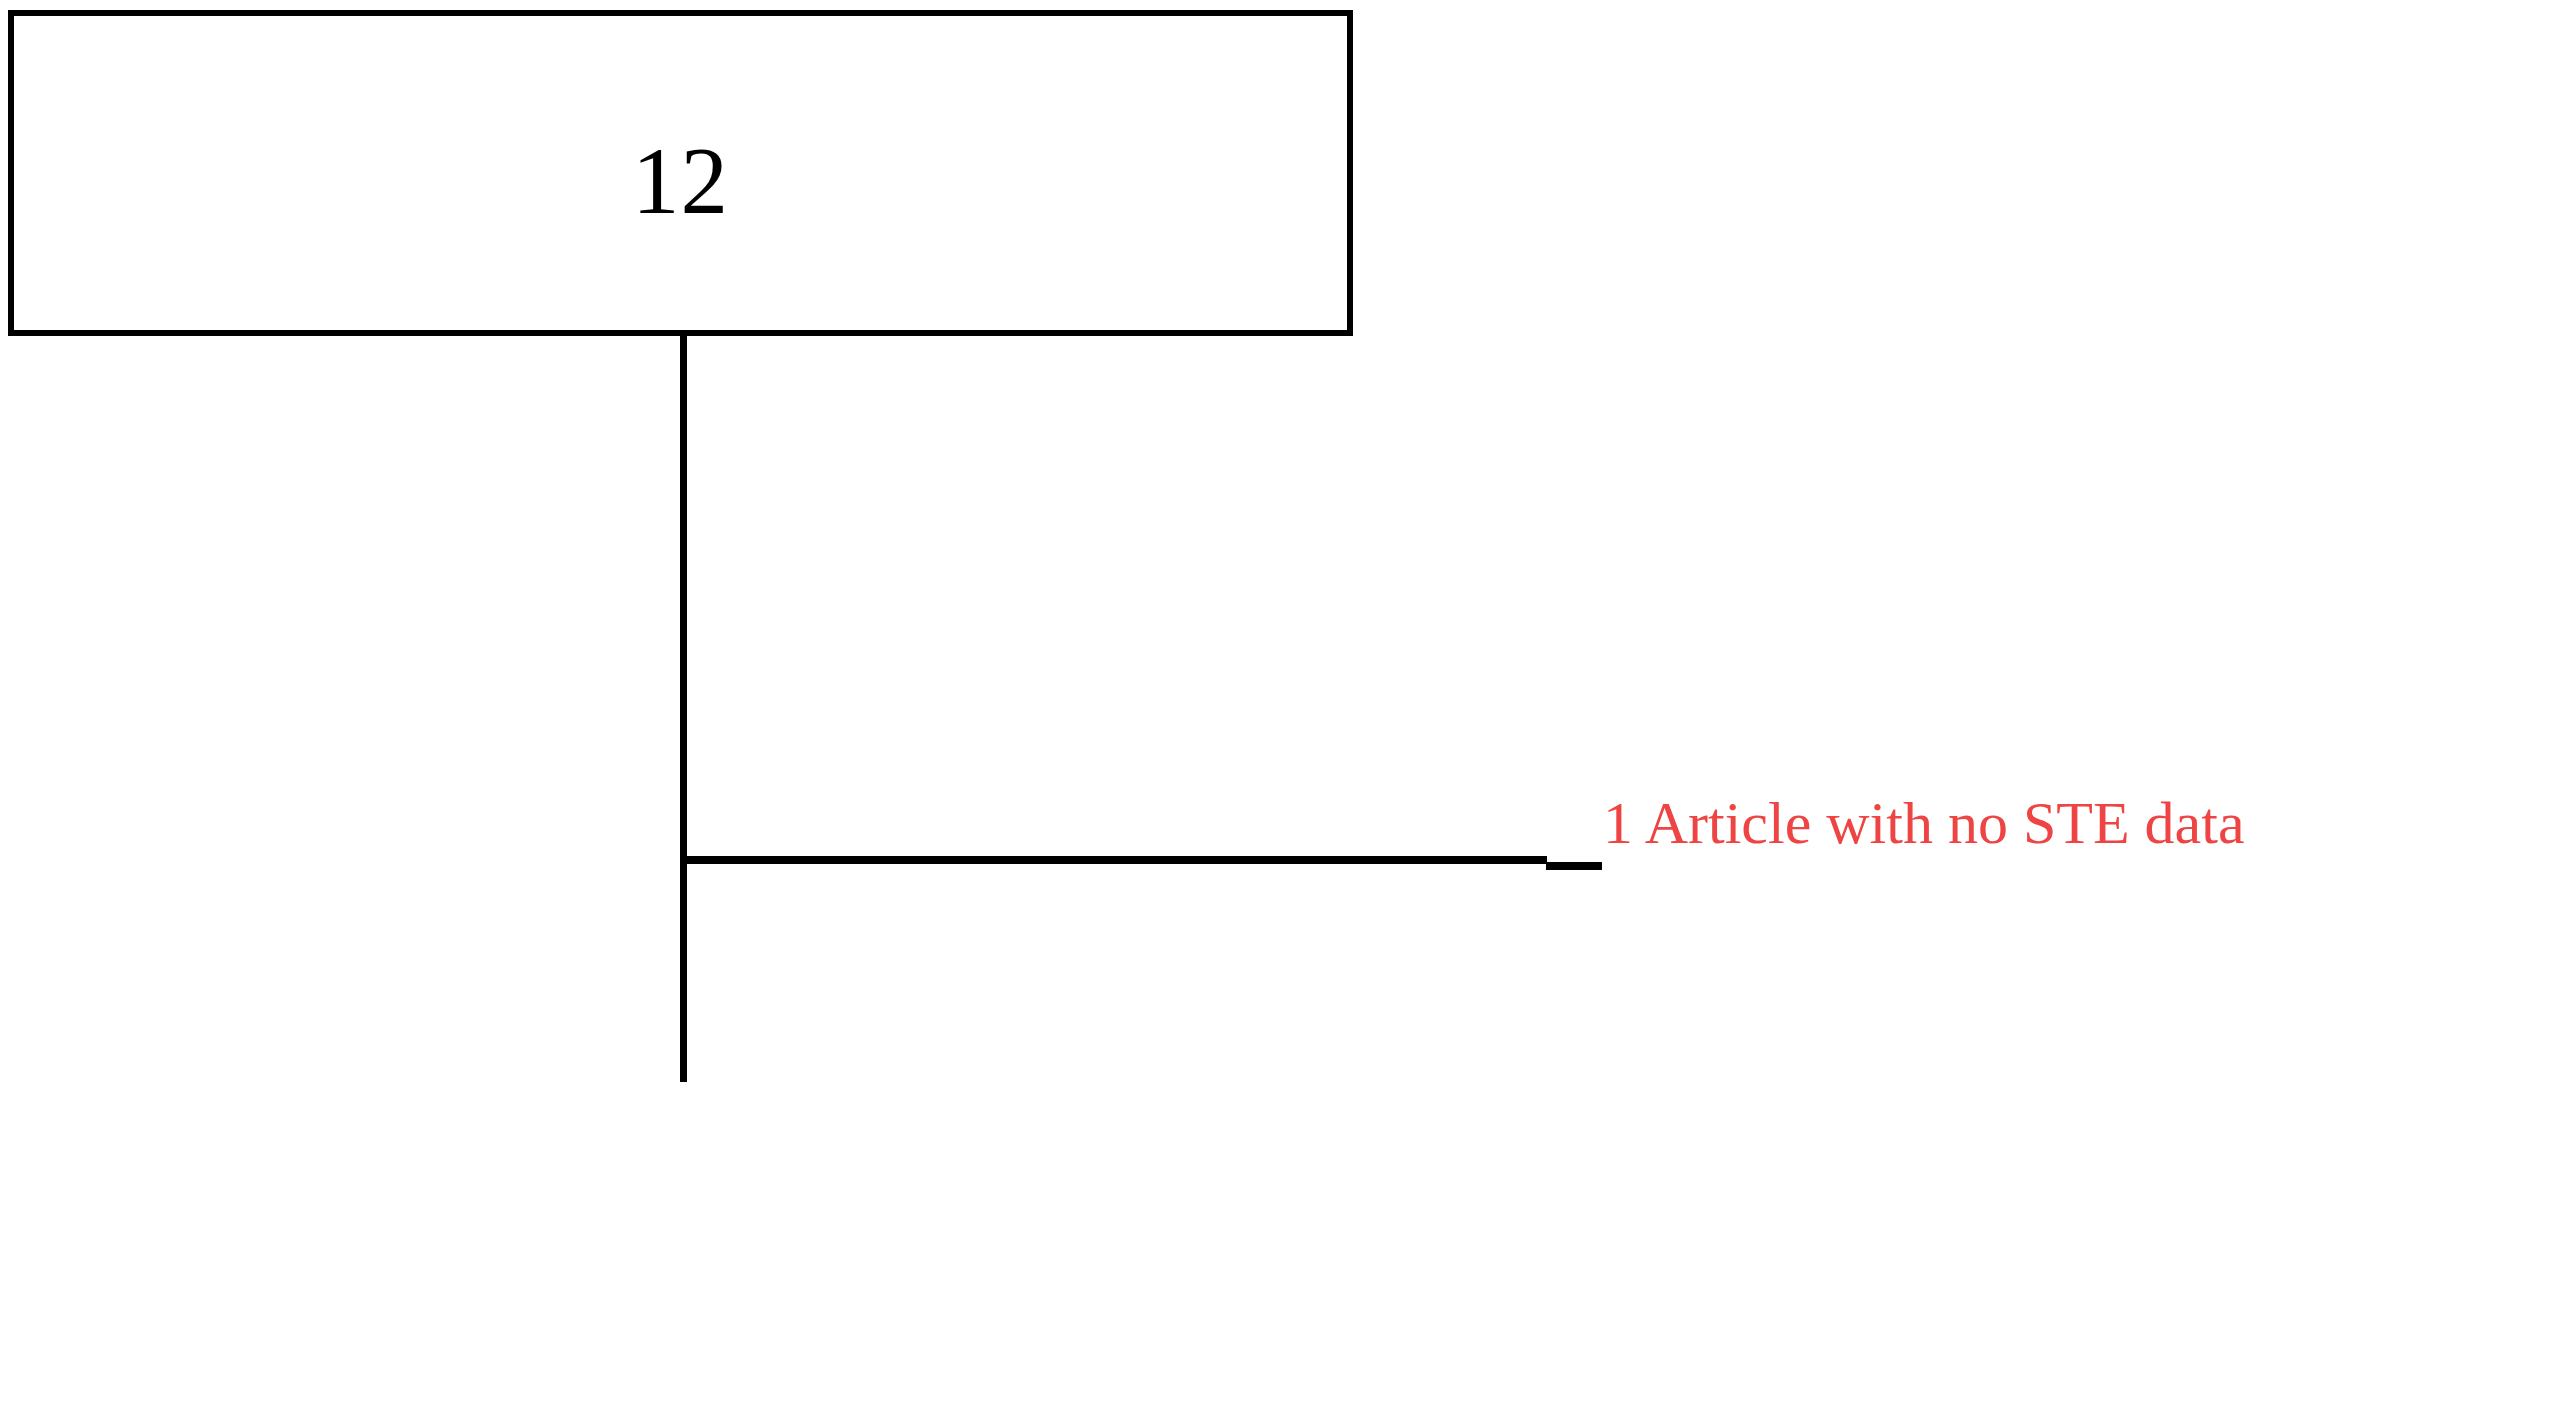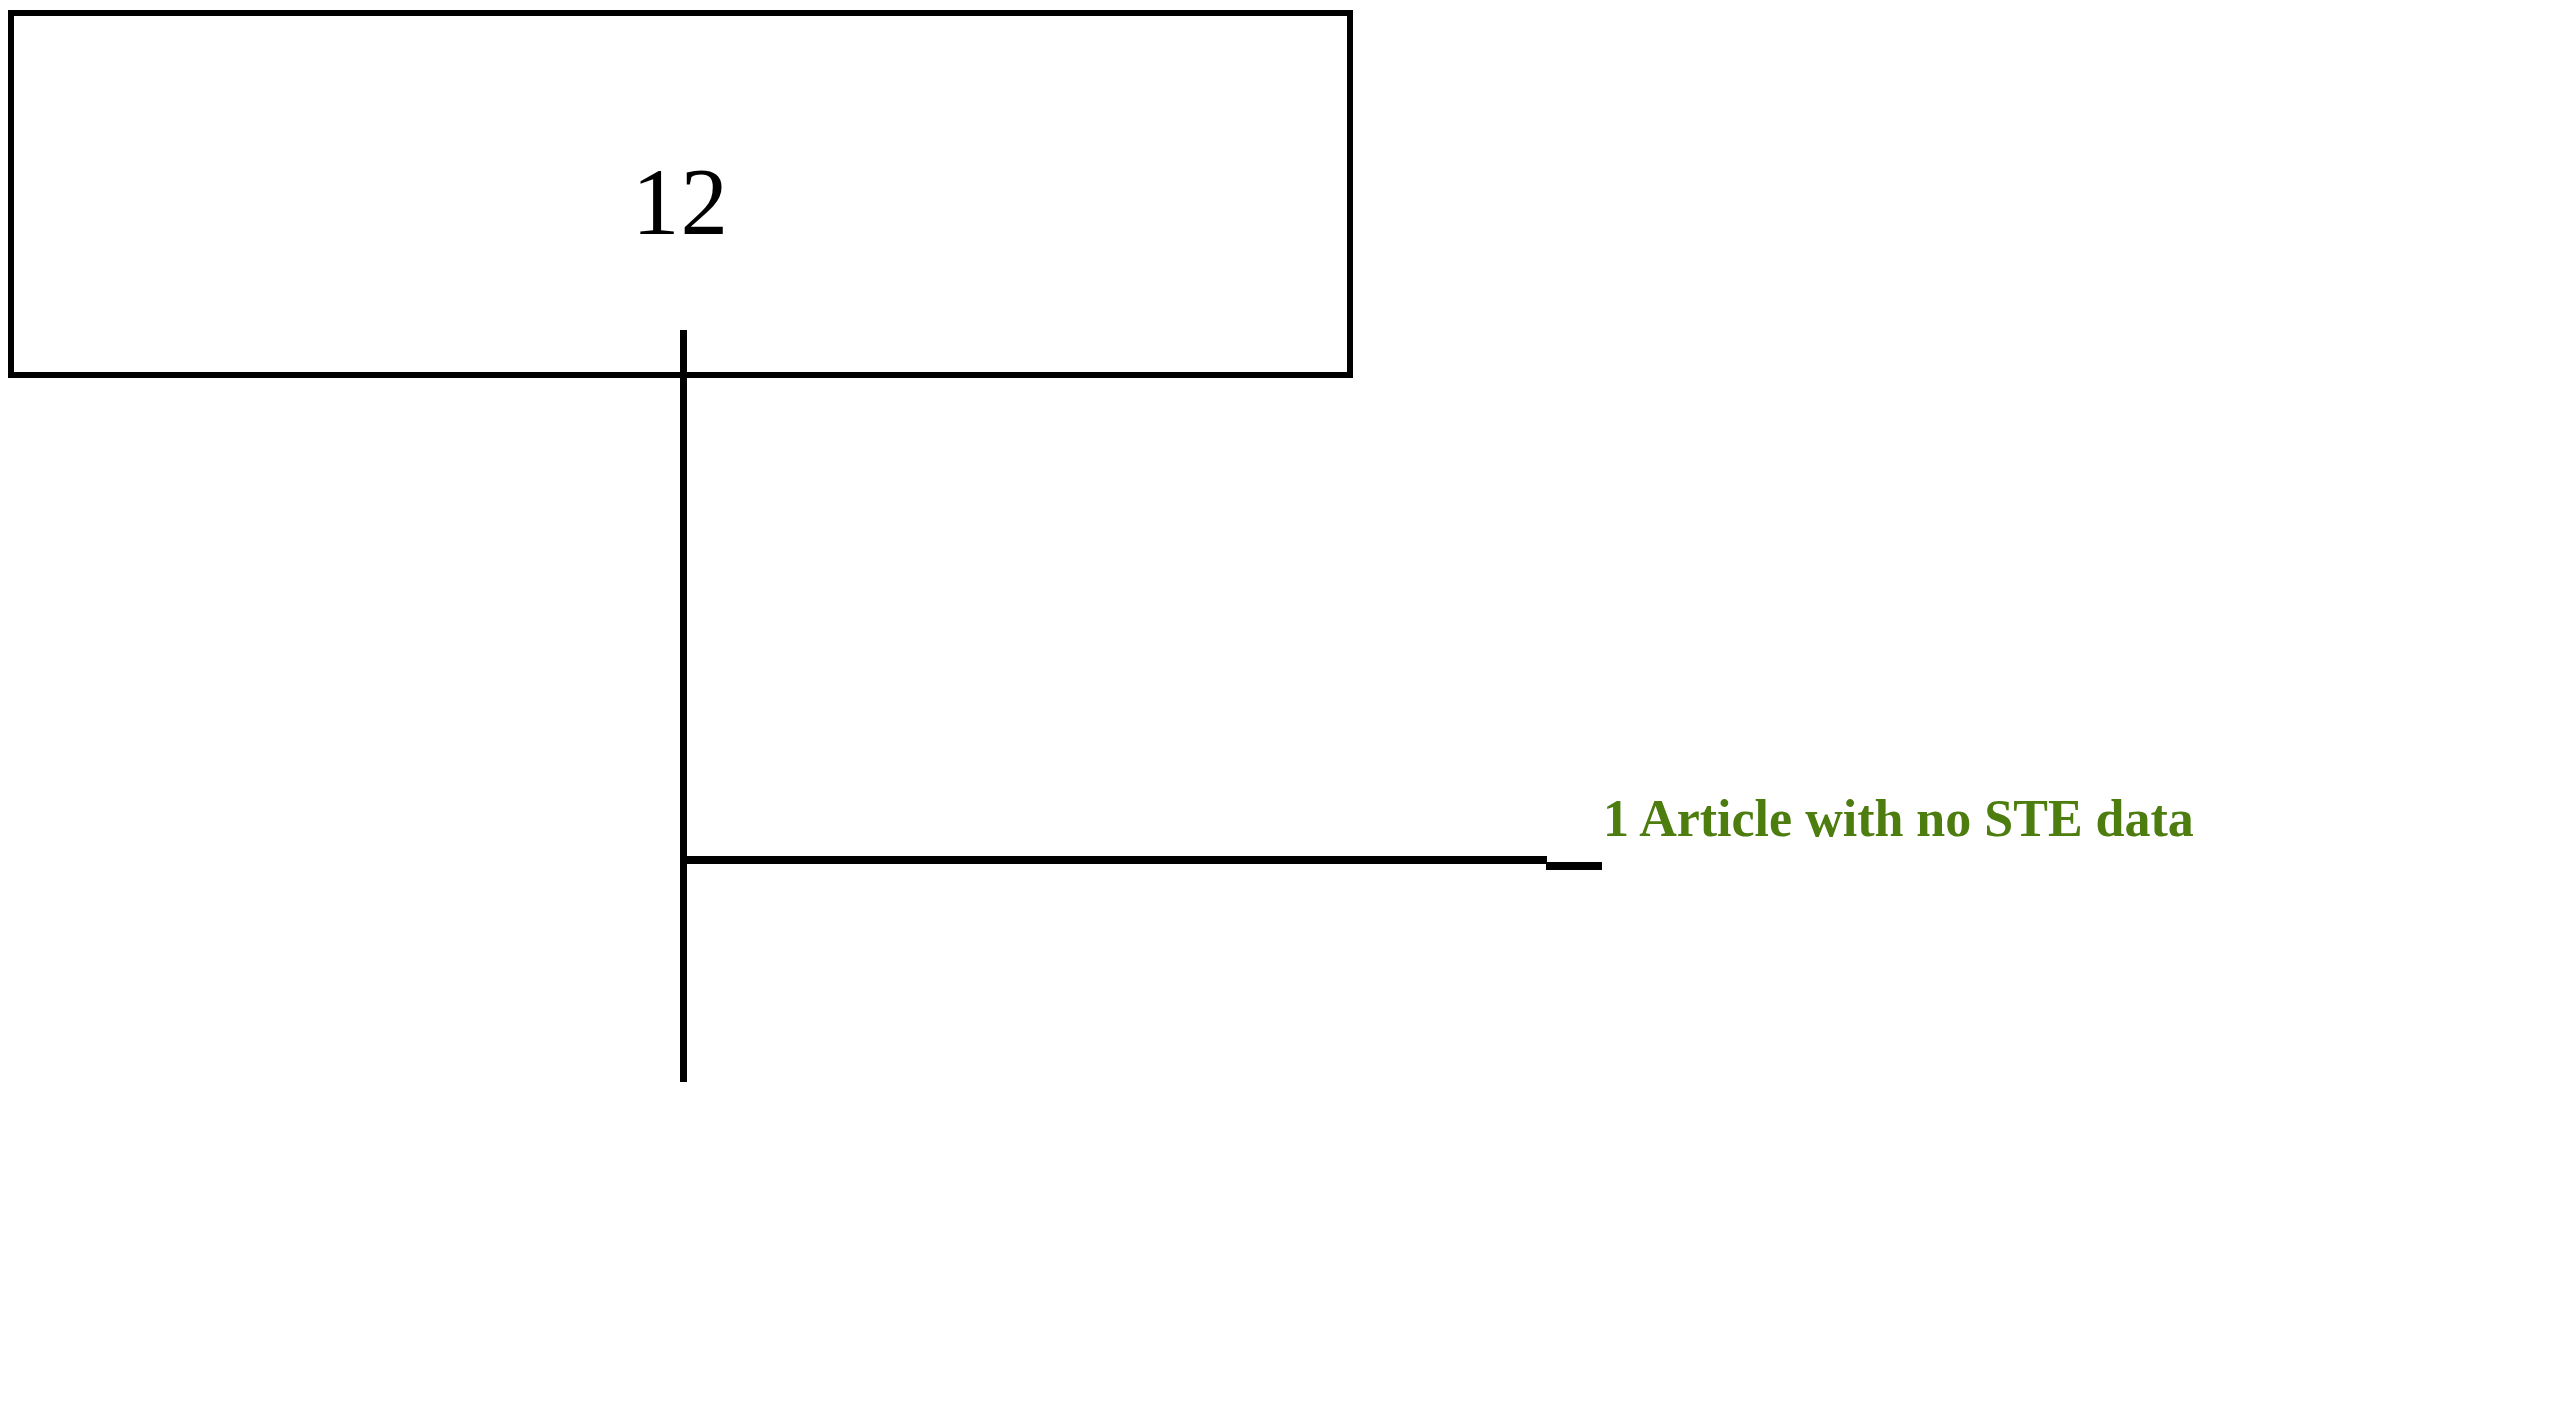--- a/index.html
+++ b/index.html
@@ -35,21 +35,21 @@
     line-height: 1;
     color: #000000;
     letter-spacing: 0.01em;
     user-select: none;
   }
 
   #box-12 {
     left: 8px;
     top: 10px;
     width: 1345px;
-    height: 368px;
+    height: 326px;
   }
   #box-12 .box-label {
     position: relative;
     top: 8px;
   }
 
   #box-11 {
     left: 8px;
     top: 1076px;
     width: 1345px;
@@ -87,25 +87,24 @@
     height: 8px;
   }
 
   
   #annotation-label {
     position: absolute;
     left: 1603px;
     top: 793px;
     white-space: nowrap;
     font-family: "Liberation Serif", serif;
-    font-size: 52px;
+    font-size: 60px;
     line-height: 1;
-    color: #4d7c0f;
+    color: #ef4444;
     user-select: none;
-    font-weight: bold;
   }
 </style>
 </head>
 <body>
 
 <div id="canvas">
 
   <div class="proc-box" id="box-12">
     <span class="box-label">12</span>
   </div>

